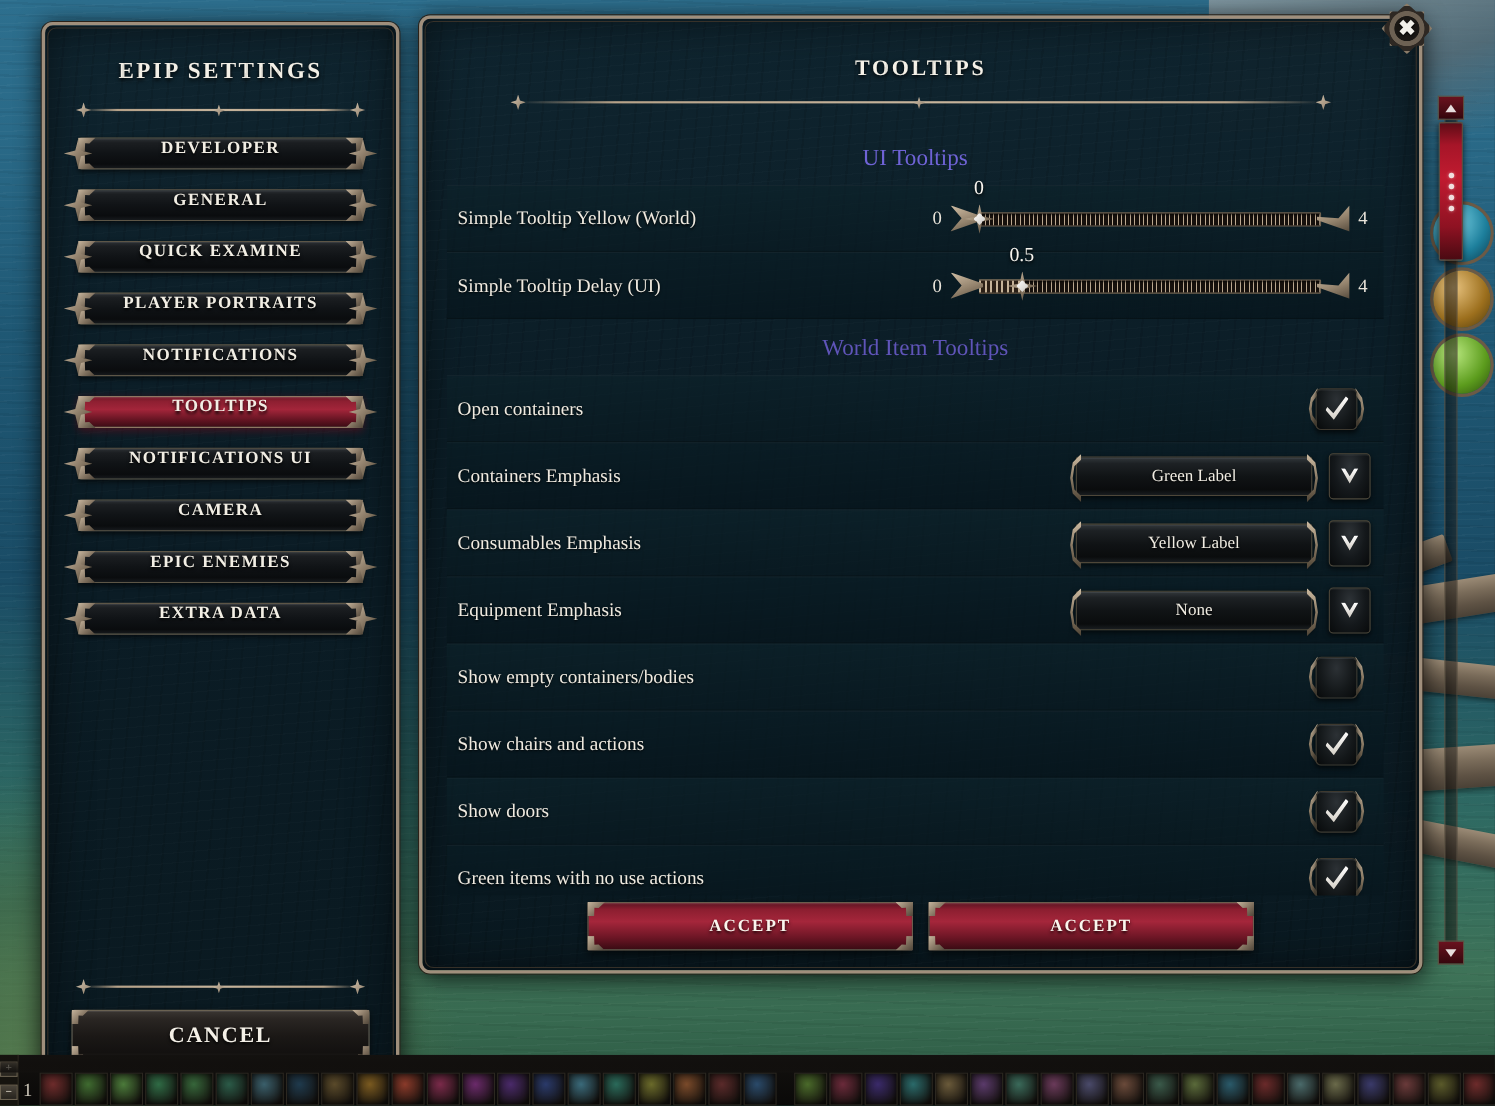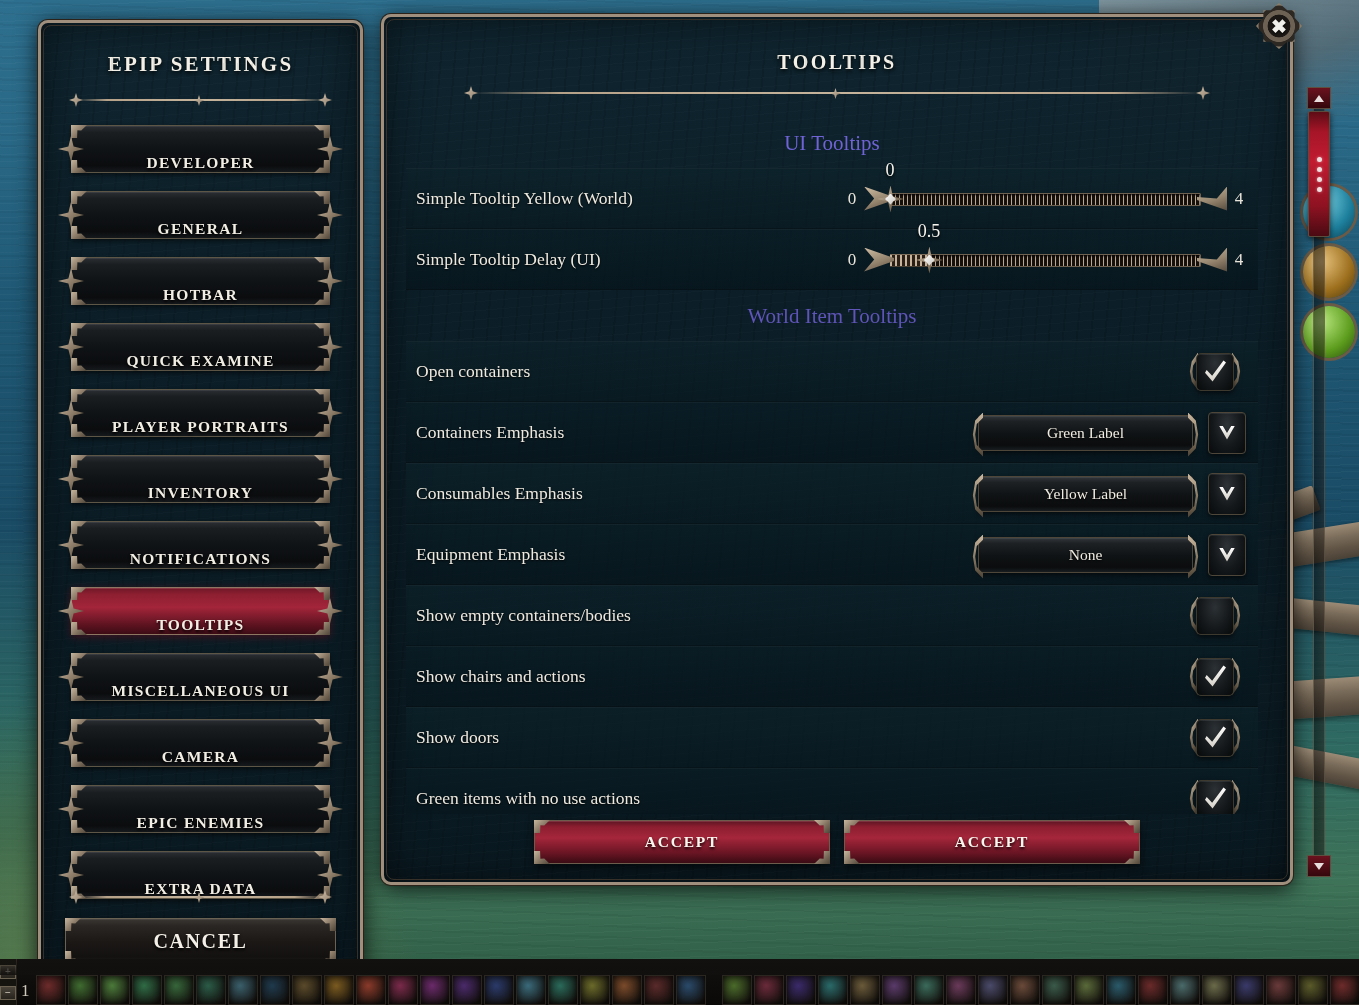--- a/index.html
+++ b/index.html
@@ -107,22 +107,22 @@
   .diamond {
     position:absolute; top: 0px; width: 14px; height: 14px;
     background: linear-gradient(135deg, #d3c3ad, #8d7c68);
     clip-path: polygon(50% 0%, 62% 38%, 100% 50%, 62% 62%, 50% 100%, 38% 62%, 0% 50%, 38% 38%);
   }
   .diamond.small { width: 11px; height: 11px; top: 2px; }
   .d-left { left: 10px; } .d-mid { left: 50%; margin-left: -7px; } .d-right { right: 10px; }
 
   #sidebar-list { margin-top: 18px; padding: 0 6px; }
   .sidebar-item {
-    position: relative; height: 48px; margin: 0 24px 18px 24px;
-    display:flex; align-items:flex-end; justify-content:center;
+    position: relative; height: 29px; margin: 0 24px 18px 24px;
+    display:flex; align-items:flex-start; justify-content:center;
     background: linear-gradient(180deg, #2b2f33 0%, #1b1e21 14%, #101316 50%, #0a0c0e 86%, #16191c 100%);
     border: 1px solid #5d5647;
     border-radius: 3px;
     cursor: pointer;
     box-shadow: inset 0 1px 0 rgba(255,255,255,.07), 0 2px 5px rgba(0,0,0,.6);
   }
   .sidebar-item.selected {
     background: linear-gradient(180deg, #6e1726 0%, #8d1f31 14%, #a3253a 42%, #5e1320 80%, #3d0c15 100%);
     border-color: #8e7762;
     box-shadow: inset 0 1px 0 rgba(255,200,200,.18), 0 2px 8px rgba(120,10,25,.5);
@@ -423,123 +423,89 @@
           <i></i>
         </span>
         <span class="cbr cbr-bl">
           <i></i>
         </span>
         <span class="cbr cbr-br">
           <i></i>
         </span>
         <span class="side-arrow sa-left"></span>
         <span class="side-arrow sa-right"></span>
-        <span class="si-label">HOTBAR</span>
+        <span class="si-label">QUICK EXAMINE</span>
       </div>
       <div class="sidebar-item">
         <span class="cbr cbr-tl">
           <i></i>
         </span>
         <span class="cbr cbr-tr">
           <i></i>
         </span>
         <span class="cbr cbr-bl">
           <i></i>
         </span>
         <span class="cbr cbr-br">
           <i></i>
         </span>
         <span class="side-arrow sa-left"></span>
         <span class="side-arrow sa-right"></span>
-        <span class="si-label">QUICK EXAMINE</span>
+        <span class="si-label">PLAYER PORTRAITS</span>
       </div>
       <div class="sidebar-item">
         <span class="cbr cbr-tl">
           <i></i>
         </span>
         <span class="cbr cbr-tr">
           <i></i>
         </span>
         <span class="cbr cbr-bl">
           <i></i>
         </span>
         <span class="cbr cbr-br">
           <i></i>
         </span>
         <span class="side-arrow sa-left"></span>
         <span class="side-arrow sa-right"></span>
-        <span class="si-label">PLAYER PORTRAITS</span>
+        <span class="si-label">NOTIFICATIONS</span>
+      </div>
+      <div class="sidebar-item selected">
+        <span class="cbr cbr-tl">
+          <i></i>
+        </span>
+        <span class="cbr cbr-tr">
+          <i></i>
+        </span>
+        <span class="cbr cbr-bl">
+          <i></i>
+        </span>
+        <span class="cbr cbr-br">
+          <i></i>
+        </span>
+        <span class="side-arrow sa-left"></span>
+        <span class="side-arrow sa-right"></span>
+        <span class="si-label">TOOLTIPS</span>
       </div>
       <div class="sidebar-item">
         <span class="cbr cbr-tl">
           <i></i>
         </span>
         <span class="cbr cbr-tr">
           <i></i>
         </span>
         <span class="cbr cbr-bl">
           <i></i>
         </span>
         <span class="cbr cbr-br">
           <i></i>
         </span>
         <span class="side-arrow sa-left"></span>
         <span class="side-arrow sa-right"></span>
-        <span class="si-label">INVENTORY</span>
-      </div>
-      <div class="sidebar-item">
-        <span class="cbr cbr-tl">
-          <i></i>
-        </span>
-        <span class="cbr cbr-tr">
-          <i></i>
-        </span>
-        <span class="cbr cbr-bl">
-          <i></i>
-        </span>
-        <span class="cbr cbr-br">
-          <i></i>
-        </span>
-        <span class="side-arrow sa-left"></span>
-        <span class="side-arrow sa-right"></span>
-        <span class="si-label">NOTIFICATIONS</span>
-      </div>
-      <div class="sidebar-item selected">
-        <span class="cbr cbr-tl">
-          <i></i>
-        </span>
-        <span class="cbr cbr-tr">
-          <i></i>
-        </span>
-        <span class="cbr cbr-bl">
-          <i></i>
-        </span>
-        <span class="cbr cbr-br">
-          <i></i>
-        </span>
-        <span class="side-arrow sa-left"></span>
-        <span class="side-arrow sa-right"></span>
-        <span class="si-label">TOOLTIPS</span>
-      </div>
-      <div class="sidebar-item">
-        <span class="cbr cbr-tl">
-          <i></i>
-        </span>
-        <span class="cbr cbr-tr">
-          <i></i>
-        </span>
-        <span class="cbr cbr-bl">
-          <i></i>
-        </span>
-        <span class="cbr cbr-br">
-          <i></i>
-        </span>
-        <span class="side-arrow sa-left"></span>
-        <span class="side-arrow sa-right"></span>
-        <span class="si-label">MISCELLANEOUS UI</span>
+        <span class="si-label">NOTIFICATIONS UI</span>
       </div>
       <div class="sidebar-item">
         <span class="cbr cbr-tl">
           <i></i>
         </span>
         <span class="cbr cbr-tr">
           <i></i>
         </span>
         <span class="cbr cbr-bl">
           <i></i>

